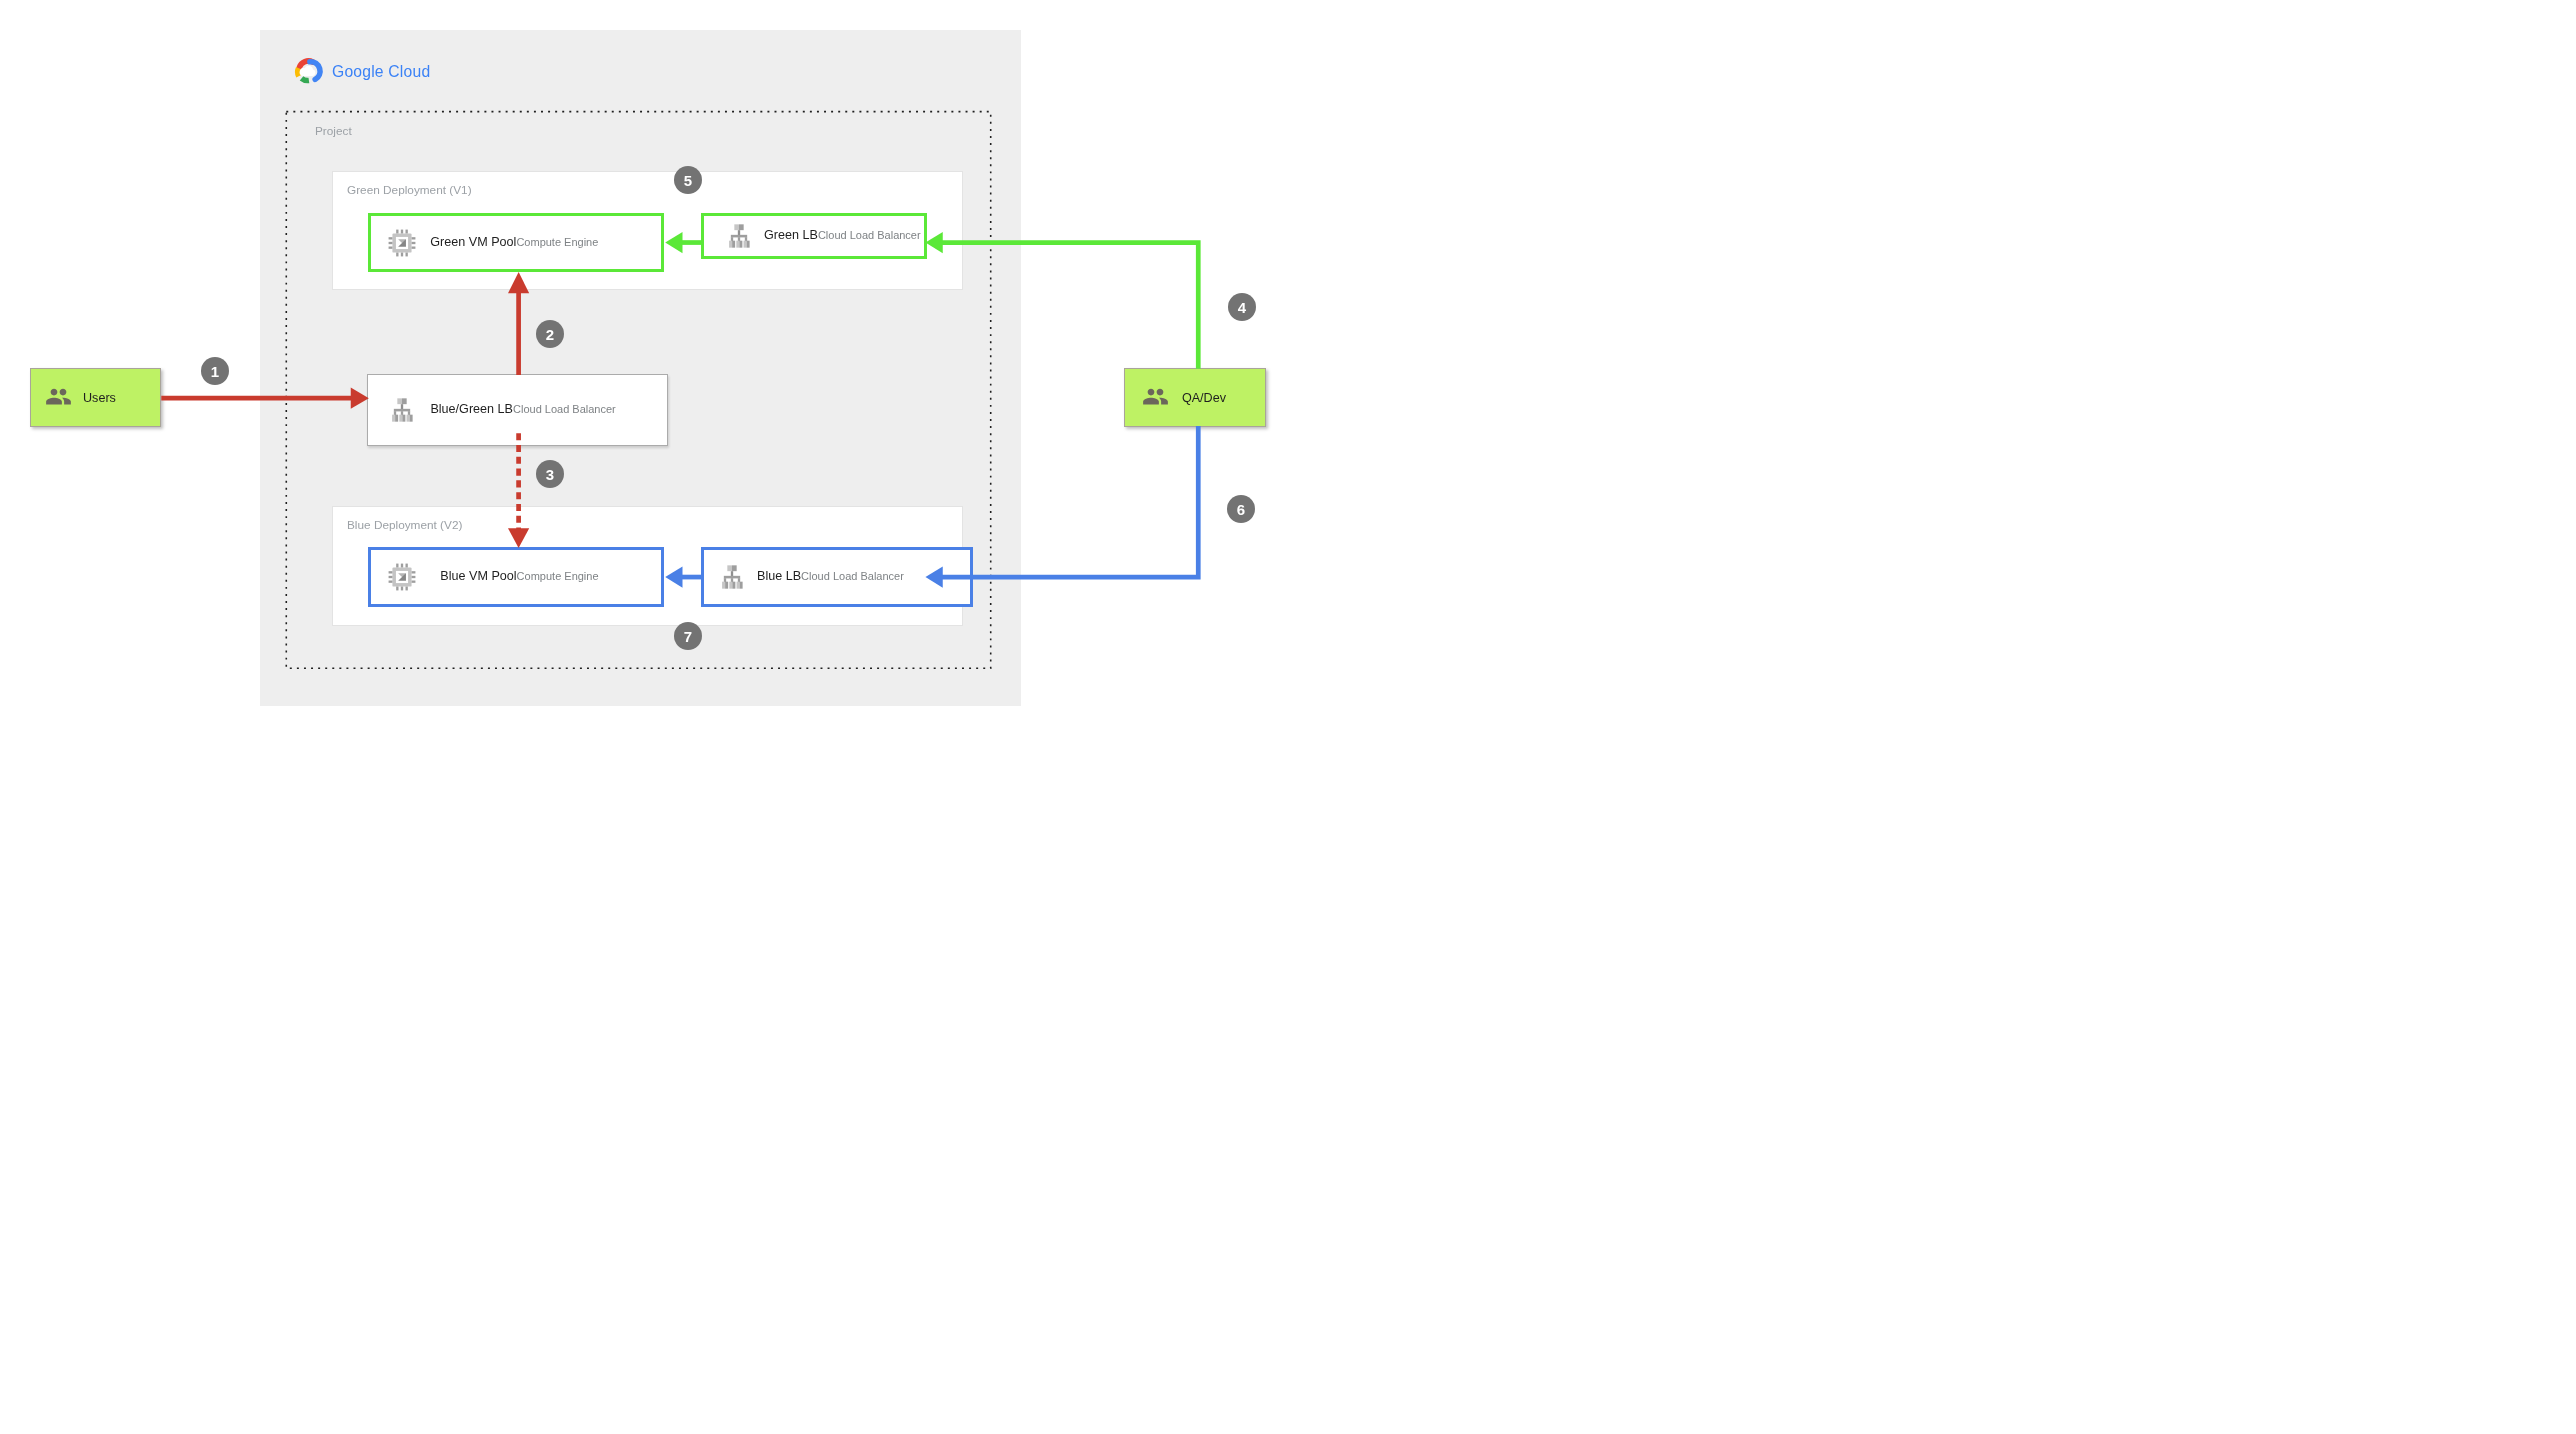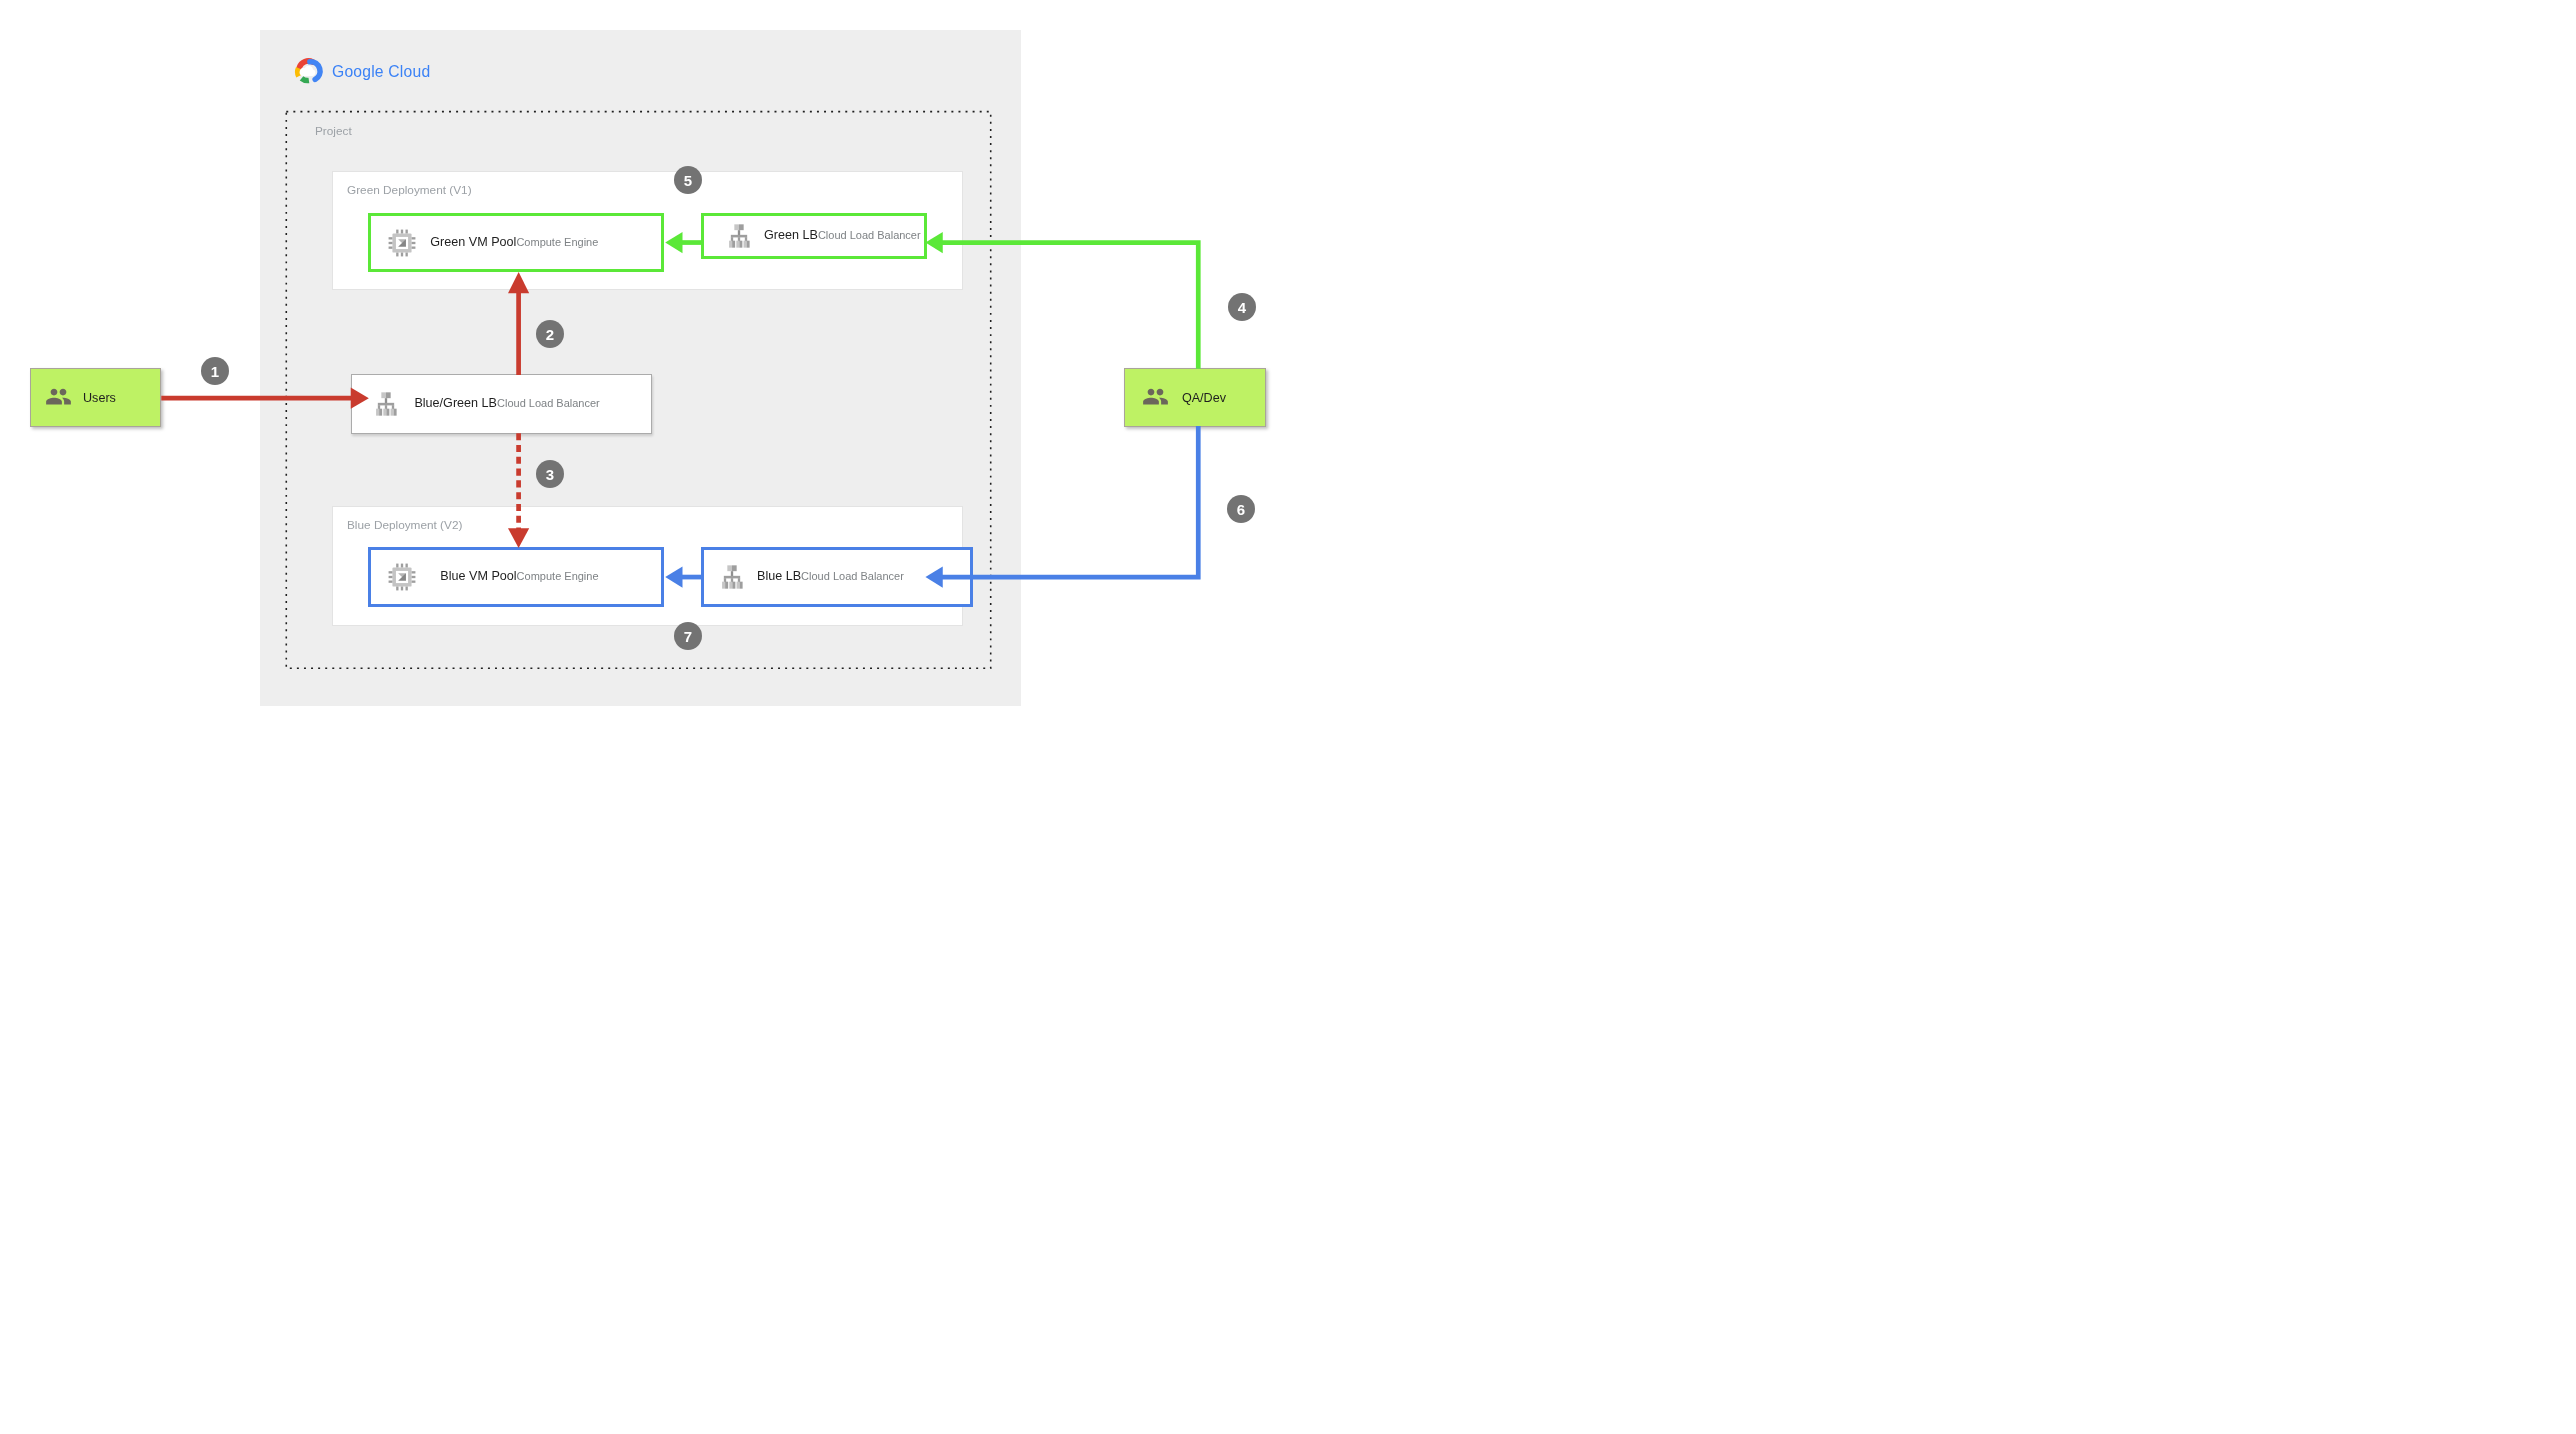--- a/index.html
+++ b/index.html
@@ -31,21 +31,21 @@
     display:flex;align-items:center;
   }
   .node .icon{flex:0 0 auto;display:flex;align-items:center;}
   .node .txt{display:flex;justify-content:center;}
   .node-title{font-size:12.6px;color:#1f1f1f;line-height:15.7px;}
   .node-sub{font-size:11px;color:#7e8285;line-height:14px;}
   .accent-green{border:3.9px solid #5be838;}
   .accent-blue{border:3.9px solid #4a80e6;}
   .n-green-vm{left:368px;top:213px;width:296px;height:59px;padding-left:17.3px;gap:14px;}
   .n-green-lb{left:701px;top:213px;width:226px;height:46px;padding-left:21px;gap:11px;}
-  .n-bg-lb{left:351px;top:374px;width:301px;height:60px;border:1.2px solid #ababab;
+  .n-bg-lb{left:367px;top:374px;width:301px;height:72px;border:1.2px solid #ababab;
            box-shadow:0.8px 1.6px 2.4px rgba(0,0,0,.15);padding-left:20.4px;gap:14px;}
   .n-blue-vm{left:368px;top:547px;width:296px;height:60px;padding-left:17.3px;gap:24px;}
   .n-blue-lb{left:701px;top:547px;width:272px;height:60px;padding-left:14px;gap:11px;}
   .actor{
     position:absolute;background:#bef264;border:0.8px solid #a9a49a;z-index:3;
     box-shadow:1.6px 1.6px 3.1px rgba(0,0,0,.25);box-sizing:border-box;
     display:flex;align-items:center;
   }
   .actor-users{left:30px;top:368px;width:131px;height:59px;padding-left:14px;gap:11px;}
   .actor-qadev{left:1124px;top:368px;width:142px;height:59px;padding-left:17.3px;gap:12.6px;}

